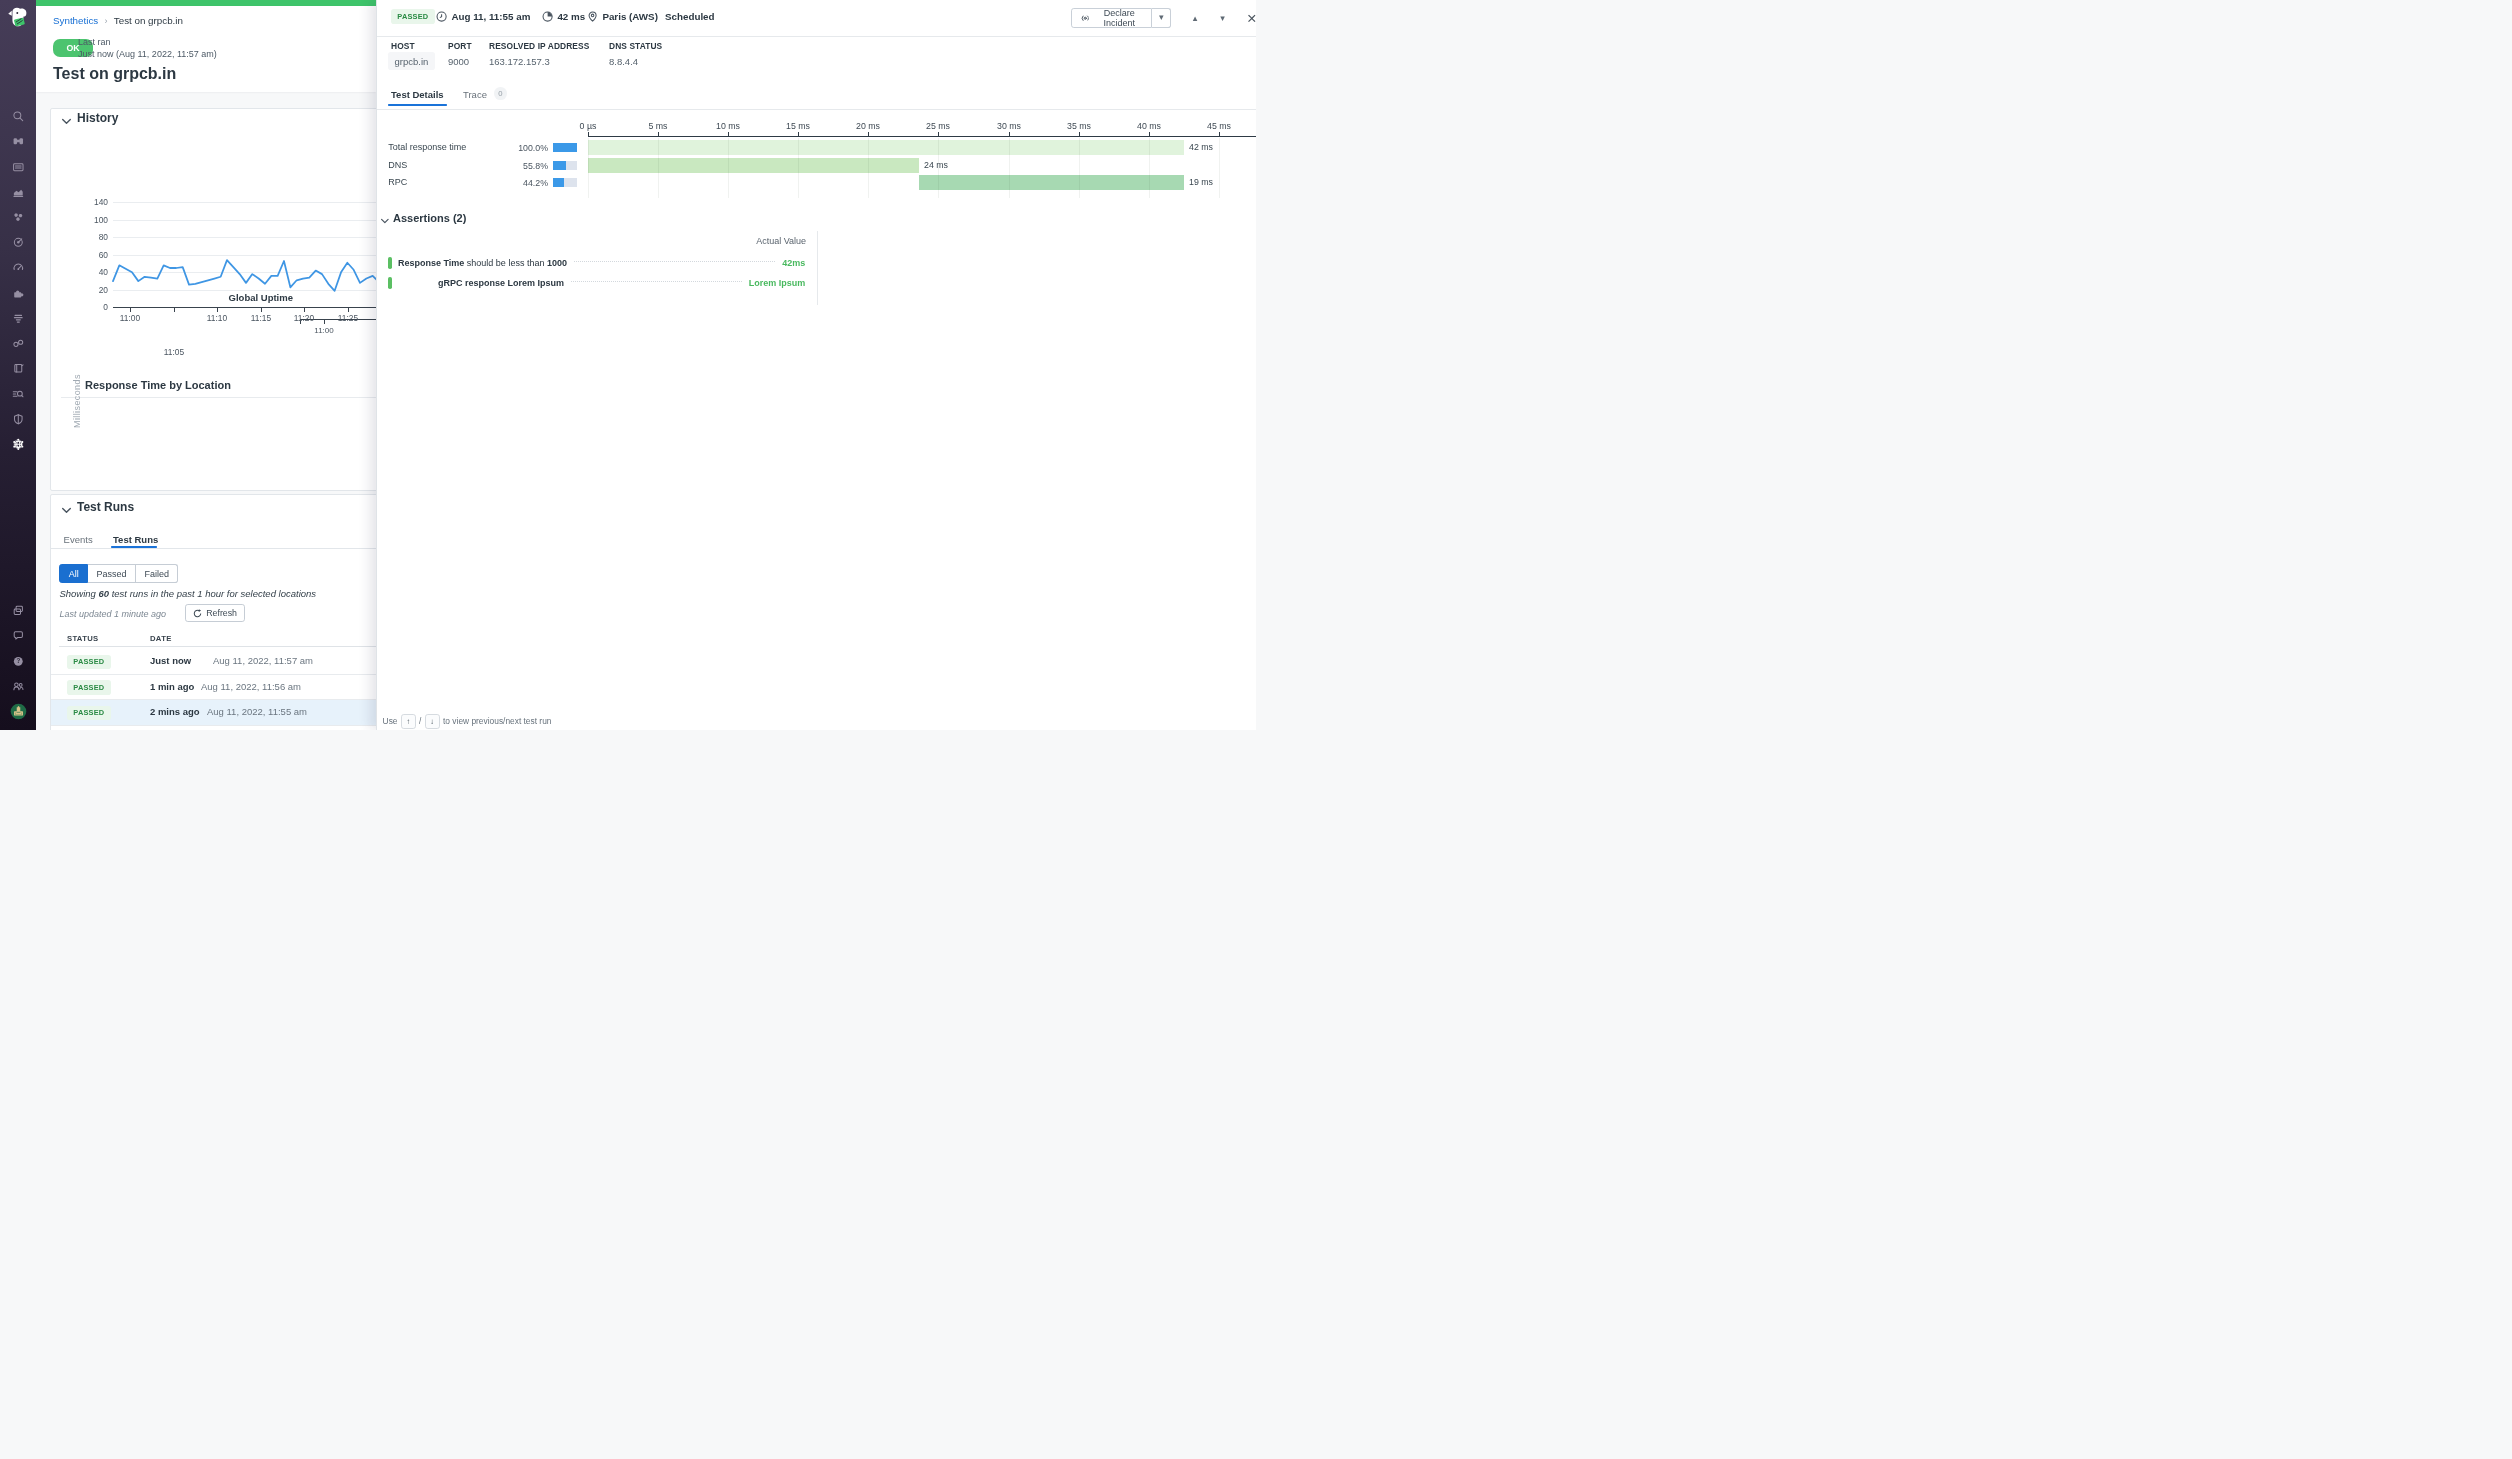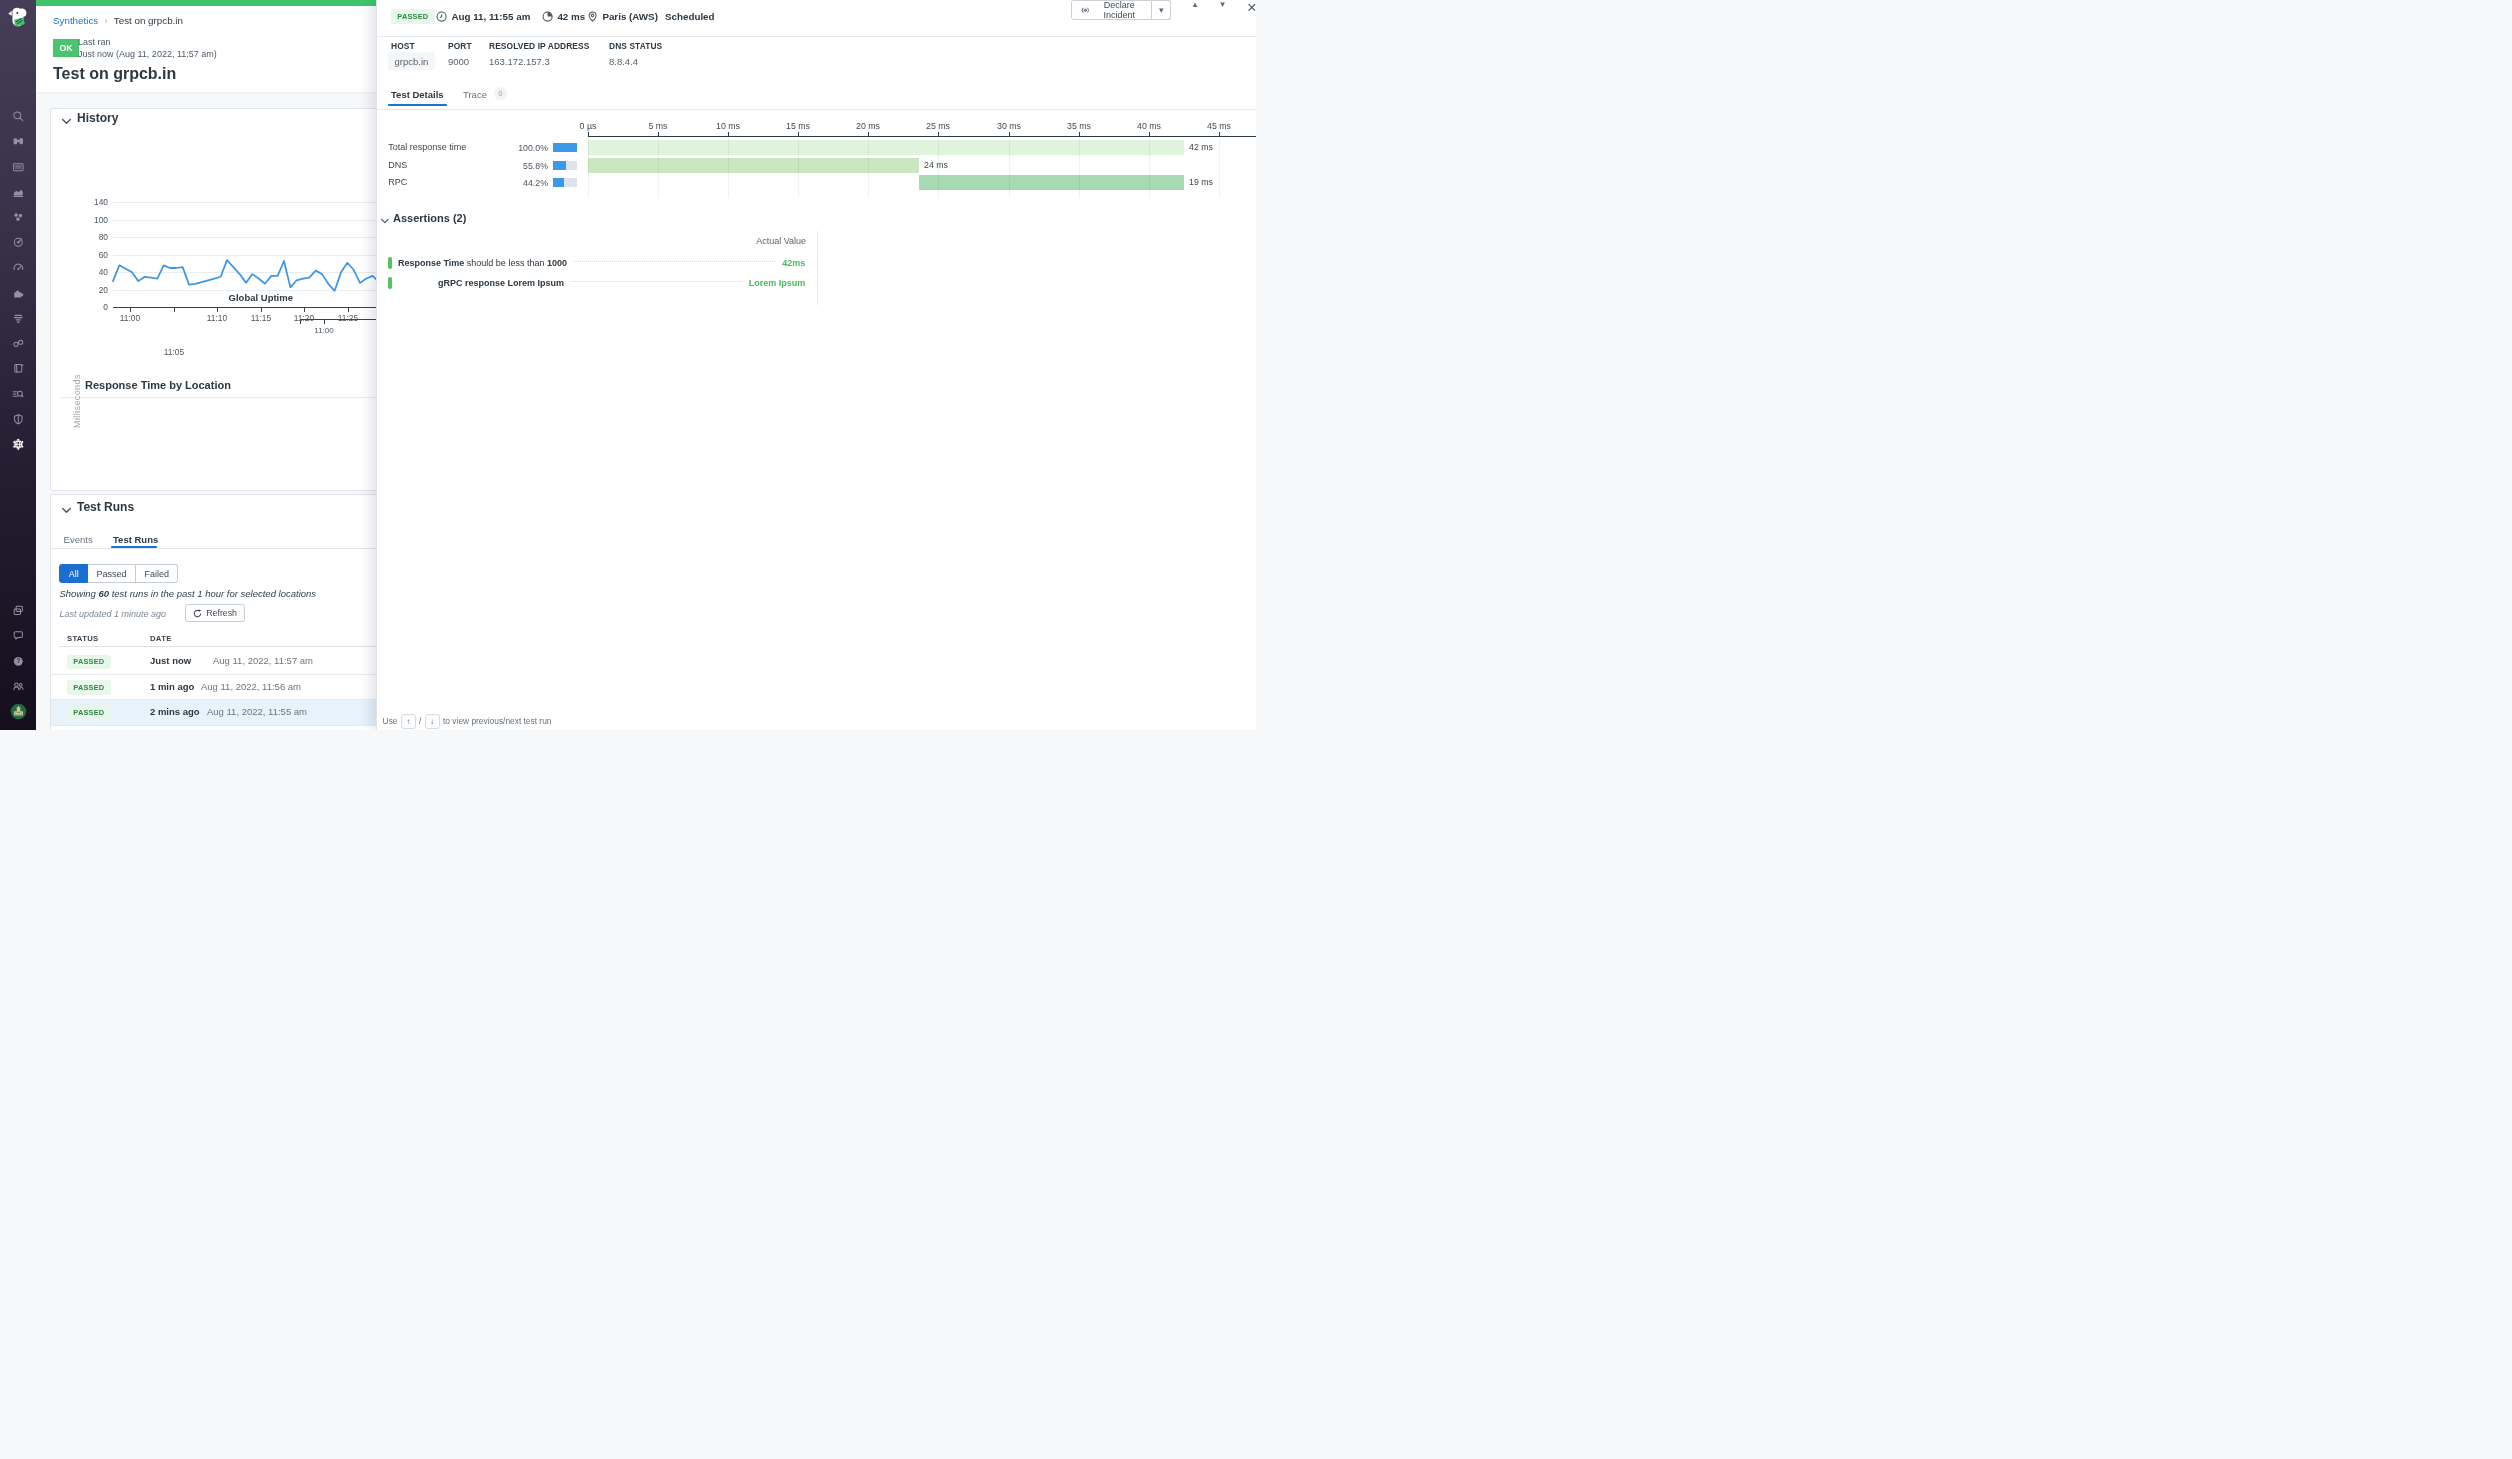--- a/index.html
+++ b/index.html
@@ -17,21 +17,21 @@
   .nav-ic.active svg{stroke:#ffffff}
   .nav-ic.active .fil{fill:#ffffff}
   
   #left-content{left:36px;top:0;width:340px;height:730px;background:#f7f8f9;z-index:1}
   #loader-bar{left:0;top:0;width:340px;height:6.3px}
   #page-header{left:0;top:6.3px;width:340px;height:86px;background:#fff;box-shadow:0 0.7px 2.1px rgba(40,50,60,.10)}
   #breadcrumb{left:17px;top:8.4px;font-size:9.8px}
   #bc-link{color:#176fd4;cursor:pointer}
   #bc-sep{color:#9aa4ae;margin:0 6.3px;font-size:9px}
   #bc-cur{color:#2c3842}
-  #ok-badge{left:17px;top:33px;width:26px;height:18px;background:#4cc46f;border-radius:0;
+  #ok-badge{left:17px;top:33px;width:40px;height:18px;background:#4cc46f;border-radius:7px;
     color:#fff;font-size:8.8px;font-weight:bold;display:flex;align-items:center;justify-content:center}
   #lastran-1{left:42px;top:31px;font-size:9px;color:#4d5a66}
   #lastran-2{left:42px;top:43px;font-size:9px;color:#4d5a66}
   #page-title{left:17px;top:59px;font-size:16px;font-weight:600;color:#2c3842}
   .card{background:#fff;border:0.7px solid #e2e6ea;border-radius:2.1px}
   .sec-chev svg{stroke:#4a5560;fill:none;stroke-width:2;stroke-linecap:round;stroke-linejoin:round}
   .sec-title{font-size:12px;font-weight:600;color:#2c3842}
   
   #history-card{left:14px;top:108px;width:506px;height:381px}
   
@@ -416,21 +416,21 @@
             <path d="M8 1.5 C10.8 1.5 13 3.7 13 6.4 C13 9.8 8 14.5 8 14.5 C8 14.5 3 9.8 3 6.4 C3 3.7 5.2 1.5 8 1.5 Z" fill="none"></path>
             <circle cx="8" cy="6.3" r="1.8"></circle>
           </svg>
         </span>
       <span>Paris (AWS)</span>
     </div>
     <div class="abs hdr-item" style="left:288px;top:10.5px">
       <span>Scheduled</span>
     </div>
 
-    <div class="abs" style="left:694px;top:0;height:36px;display:flex;align-items:flex-start;gap:20px">
+    <div class="abs" style="left:694px;top:0;height:36px;display:flex;align-items:center;gap:20px">
       <span style="display:inline-flex">
         <button class="ctl-btn" style="border-radius:2.8px 0 0 2.8px;padding:0 8.4px;gap:4.9px">
           <span>
               <svg width="10.5" height="10.5" viewBox="0 0 16 16">
                 <g fill="none" stroke="#3e4a55" stroke-width="1.4" stroke-linecap="round">
                   <circle cx="8" cy="8" r="1.6"></circle>
                   <path d="M4.6 11.4 A4.8 4.8 0 0 1 4.6 4.6"></path>
                   <path d="M11.4 4.6 A4.8 4.8 0 0 1 11.4 11.4" stroke-dasharray="2.2 2"></path>
                 </g>
               </svg>

